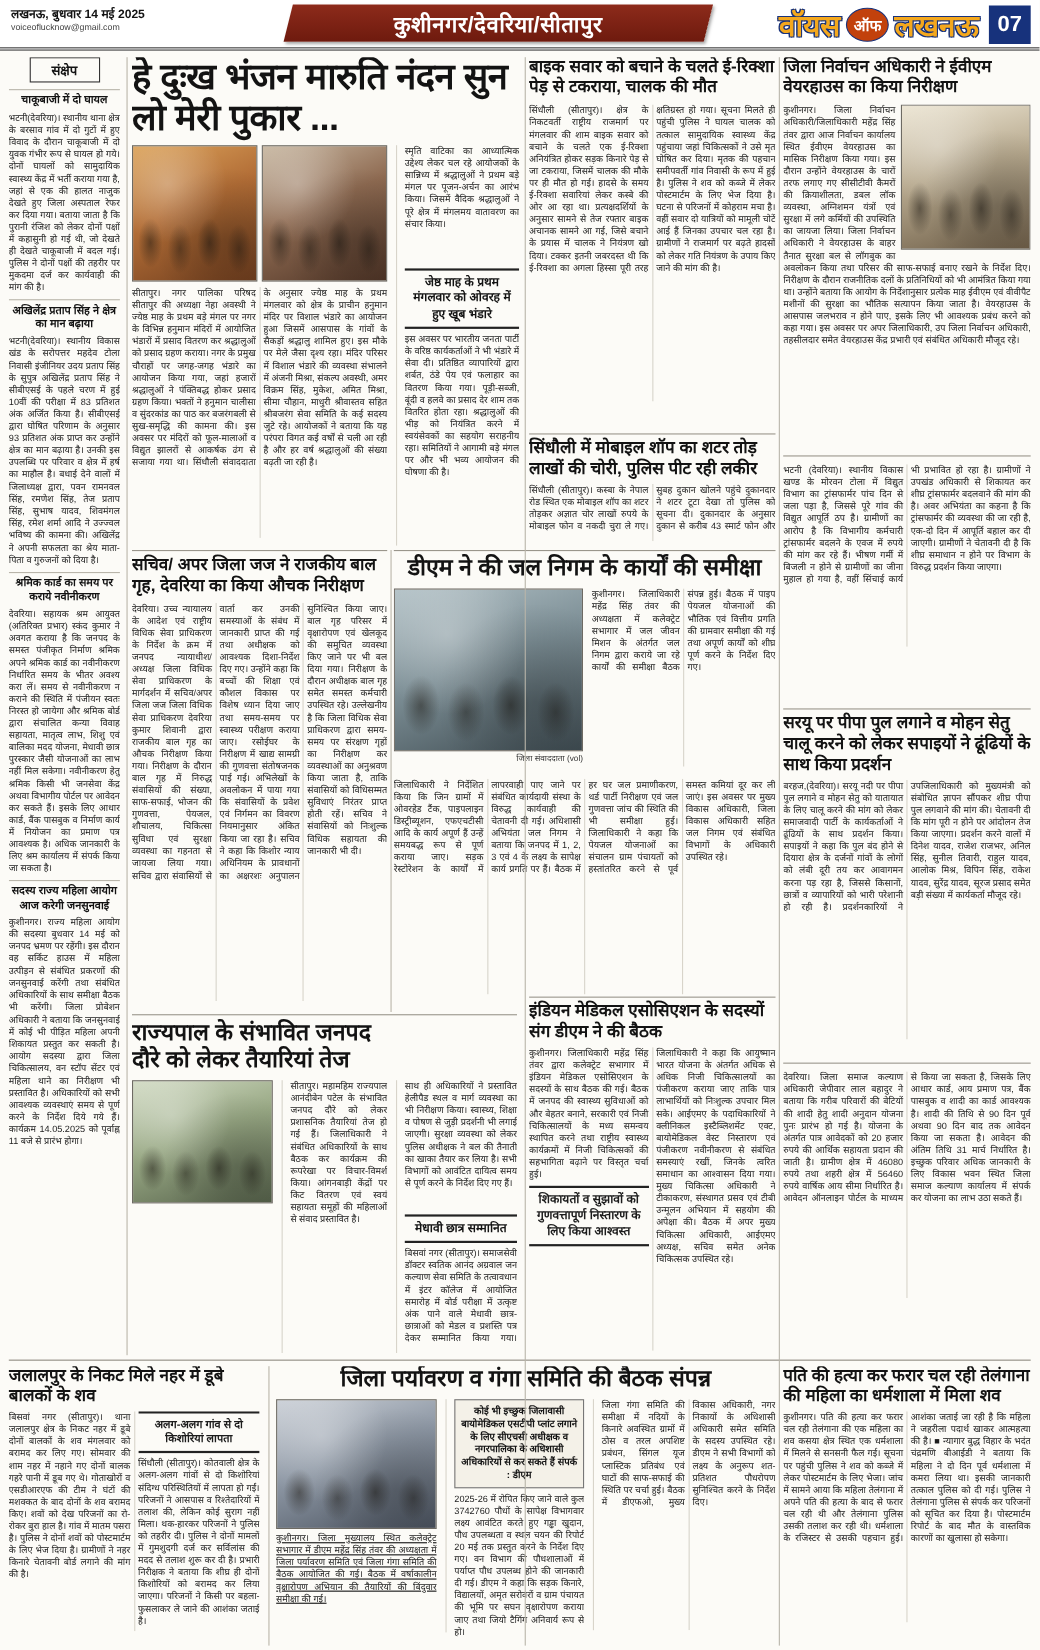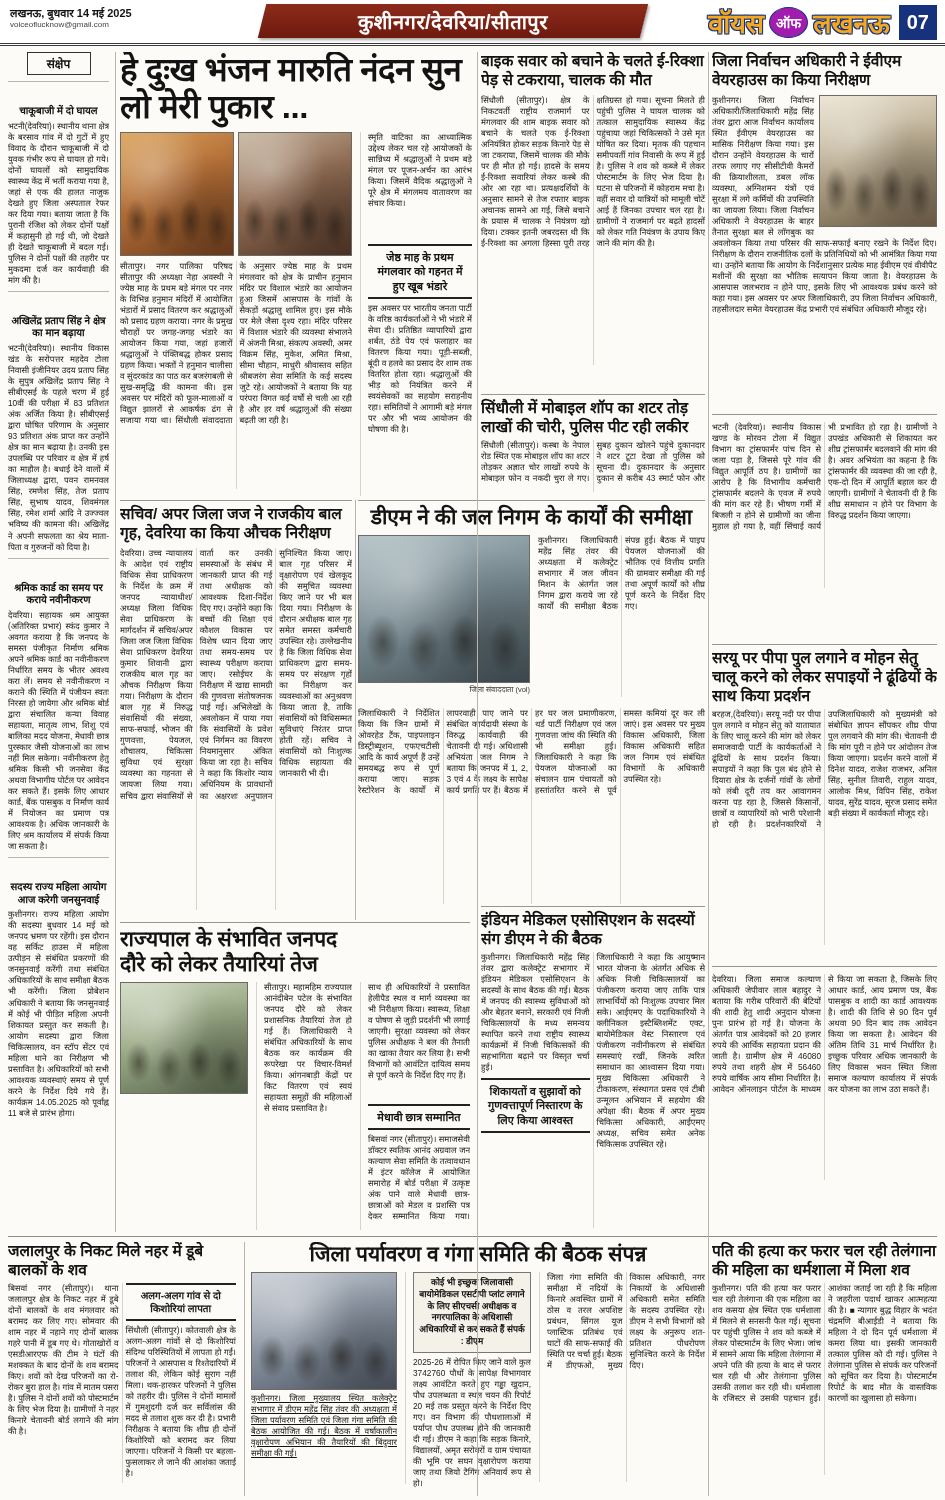--- a/index.html
+++ b/index.html
@@ -21,21 +21,21 @@
   .hdr-banner { position:absolute; left:262px; top:4px; width:382px; height:34px;
                 background:linear-gradient(180deg,#8d2b1b,#6e1a0e);
                 transform:skewX(-14deg); box-shadow:2px 2px 3px rgba(0,0,0,.35);
                 display:flex; align-items:center; justify-content:center; }
   .hdr-banner span { transform:skewX(14deg); color:#fff; font-weight:bold;
                      font-size:20px; letter-spacing:.5px; white-space:nowrap; }
   .hdr-right { position:absolute; right:8px; top:4px; height:36px;
                display:flex; align-items:center; gap:5px; }
   .mast-a { font-size:27px; font-weight:bold; color:#f4a81d;
             text-shadow:-1px -1px 0 #17327c, 1px -1px 0 #17327c, -1px 1px 0 #17327c, 1px 1px 0 #17327c; }
-  .mast-b { font-size:14px; font-weight:bold; color:#fff; background:#a21caf;
+  .mast-b { font-size:14px; font-weight:bold; color:#fff; background:#c2410c;
             border-radius:50%; padding:5px 6px; border:1px solid #17327c; }
   .page-no { background:#17327c; color:#fff; font-size:20px; font-weight:bold;
              padding:6px 8px; margin-left:4px; }
 
   
   .art { position:absolute; overflow:hidden; }
   .h-xl { font-size:33px; font-weight:bold; line-height:1.12; letter-spacing:-.5px; }
   .h-lg { font-size:21px; font-weight:bold; line-height:1.18; }
   .h-md { font-size:15.5px; font-weight:bold; line-height:1.22; }
   .tc { text-align:center; }
@@ -74,21 +74,21 @@
   .cap { font-size:7.5px; color:#333; padding-top:1px; }
 
   
   .briefs { position:absolute; left:8px; top:52px; width:108px; height:1180px;
             border-right:1px solid #b9b5aa; padding-right:6px; overflow:hidden; }
   .briefs-title { border:1.5px solid #333; text-align:center; font-weight:bold;
                   font-size:12px; padding:2px 0; width:64px; margin:0 auto 6px; }
   .brief { border-top:1px solid #b9b5aa; padding-top:4px; margin-top:5px; }
   .brief:first-of-type { border-top:none; margin-top:0; }
   .brief .bh { font-size:10px; font-weight:bold; text-align:center; line-height:1.25;
-               margin-bottom:3px;margin-top:19px; }
+               margin-bottom:3px; }
 
   
   .vdiv { position:absolute; width:1px; background:#b9b5aa; }
   .hdiv { position:absolute; height:1px; background:#8f8b80; }
 
   
   .row { display:flex; gap:8px; }
   .colrule { border-left:1px solid #d8d4ca; padding-left:7px; }
   .fl-r { float:right; margin:0 0 3px 5px; }
 </style>
@@ -141,21 +141,21 @@
         <div class="ph ph-bhandara2" style="width:114px; height:124px;"></div>
       </div>
       <div class="bd cols2 mt4" style="height:228px;">
         <span>सीतापुर। नगर पालिका परिषद सीतापुर की अध्यक्षा नेहा अवस्थी ने ज्येष्ठ माह के प्रथम बड़े मंगल पर नगर के विभिन्न हनुमान मंदिरों में आयोजित भंडारों में प्रसाद वितरण कर श्रद्धालुओं को प्रसाद ग्रहण कराया। नगर के प्रमुख चौराहों पर जगह-जगह भंडारे का आयोजन किया गया, जहां हजारों श्रद्धालुओं ने पंक्तिबद्ध होकर प्रसाद ग्रहण किया। भक्तों ने हनुमान चालीसा व सुंदरकांड का पाठ कर बजरंगबली से सुख-समृद्धि की कामना की। इस अवसर पर मंदिरों को फूल-मालाओं व विद्युत झालरों से आकर्षक ढंग से सजाया गया था।</span>
         <span> </span>
         <span>सिंधौली संवाददाता के अनुसार ज्येष्ठ माह के प्रथम मंगलवार को क्षेत्र के प्राचीन हनुमान मंदिर पर विशाल भंडारे का आयोजन हुआ जिसमें आसपास के गांवों के सैकड़ों श्रद्धालु शामिल हुए। इस मौके पर मेले जैसा दृश्य रहा। मंदिर परिसर में विशाल भंडारे की व्यवस्था संभालने में अंजनी मिश्रा, संकल्प अवस्थी, अमर विक्रम सिंह, मुकेश, अमित मिश्रा, सीमा चौहान, माधुरी श्रीवास्तव सहित श्रीबजरंग सेवा समिति के कई सदस्य जुटे रहे। आयोजकों ने बताया कि यह परंपरा विगत कई वर्षों से चली आ रही है और हर वर्ष श्रद्धालुओं की संख्या बढ़ती जा रही है।</span>
       </div>
     </div>
     <div class="colrule" style="width:112px;">
       <div class="bd" style="height:108px;">स्मृति वाटिका का आध्यात्मिक उद्देश्य लेकर चल रहे आयोजकों के सान्निध्य में श्रद्धालुओं ने प्रथम बड़े मंगल पर पूजन-अर्चन का आरंभ किया। जिसमें वैदिक श्रद्धालुओं ने पूरे क्षेत्र में मंगलमय वातावरण का संचार किया।</div>
-      <div class="kicker-box">जेष्ठ माह के प्रथम मंगलवार को गहनत में हुए खूब भंडारे</div>
+      <div class="kicker-box">जेष्ठ माह के प्रथम मंगलवार को ओवरह में हुए खूब भंडारे</div>
       <div class="bd" style="height:180px;">इस अवसर पर भारतीय जनता पार्टी के वरिष्ठ कार्यकर्ताओं ने भी भंडारे में सेवा दी। प्रतिष्ठित व्यापारियों द्वारा शर्बत, ठंडे पेय एवं फलाहार का वितरण किया गया। पूड़ी-सब्जी, बूंदी व हलवे का प्रसाद देर शाम तक वितरित होता रहा। श्रद्धालुओं की भीड़ को नियंत्रित करने में स्वयंसेवकों का सहयोग सराहनीय रहा। समितियों ने आगामी बड़े मंगल पर और भी भव्य आयोजन की घोषणा की है।</div>
     </div>
   </div>
 </div>
 
 <div class="art" style="left:481px; top:52px; width:224px; height:340px;">
   <div class="h-md">बाइक सवार को बचाने के चलते ई-रिक्शा पेड़ से टकराया, चालक की मौत</div>
   <div class="bd cols2 mt4" style="height:270px;">सिंधौली (सीतापुर)। क्षेत्र के निकटवर्ती राष्ट्रीय राजमार्ग पर मंगलवार की शाम बाइक सवार को बचाने के चलते एक ई-रिक्शा अनियंत्रित होकर सड़क किनारे पेड़ से जा टकराया, जिसमें चालक की मौके पर ही मौत हो गई। हादसे के समय ई-रिक्शा सवारियां लेकर कस्बे की ओर आ रहा था। प्रत्यक्षदर्शियों के अनुसार सामने से तेज रफ्तार बाइक अचानक सामने आ गई, जिसे बचाने के प्रयास में चालक ने नियंत्रण खो दिया। टक्कर इतनी जबरदस्त थी कि ई-रिक्शा का अगला हिस्सा पूरी तरह क्षतिग्रस्त हो गया। सूचना मिलते ही पहुंची पुलिस ने घायल चालक को तत्काल सामुदायिक स्वास्थ्य केंद्र पहुंचाया जहां चिकित्सकों ने उसे मृत घोषित कर दिया। मृतक की पहचान समीपवर्ती गांव निवासी के रूप में हुई है। पुलिस ने शव को कब्जे में लेकर पोस्टमार्टम के लिए भेज दिया है। घटना से परिजनों में कोहराम मचा है। वहीं सवार दो यात्रियों को मामूली चोटें आई हैं जिनका उपचार चल रहा है। ग्रामीणों ने राजमार्ग पर बढ़ते हादसों को लेकर गति नियंत्रण के उपाय किए जाने की मांग की है।</div>
 </div>
 

